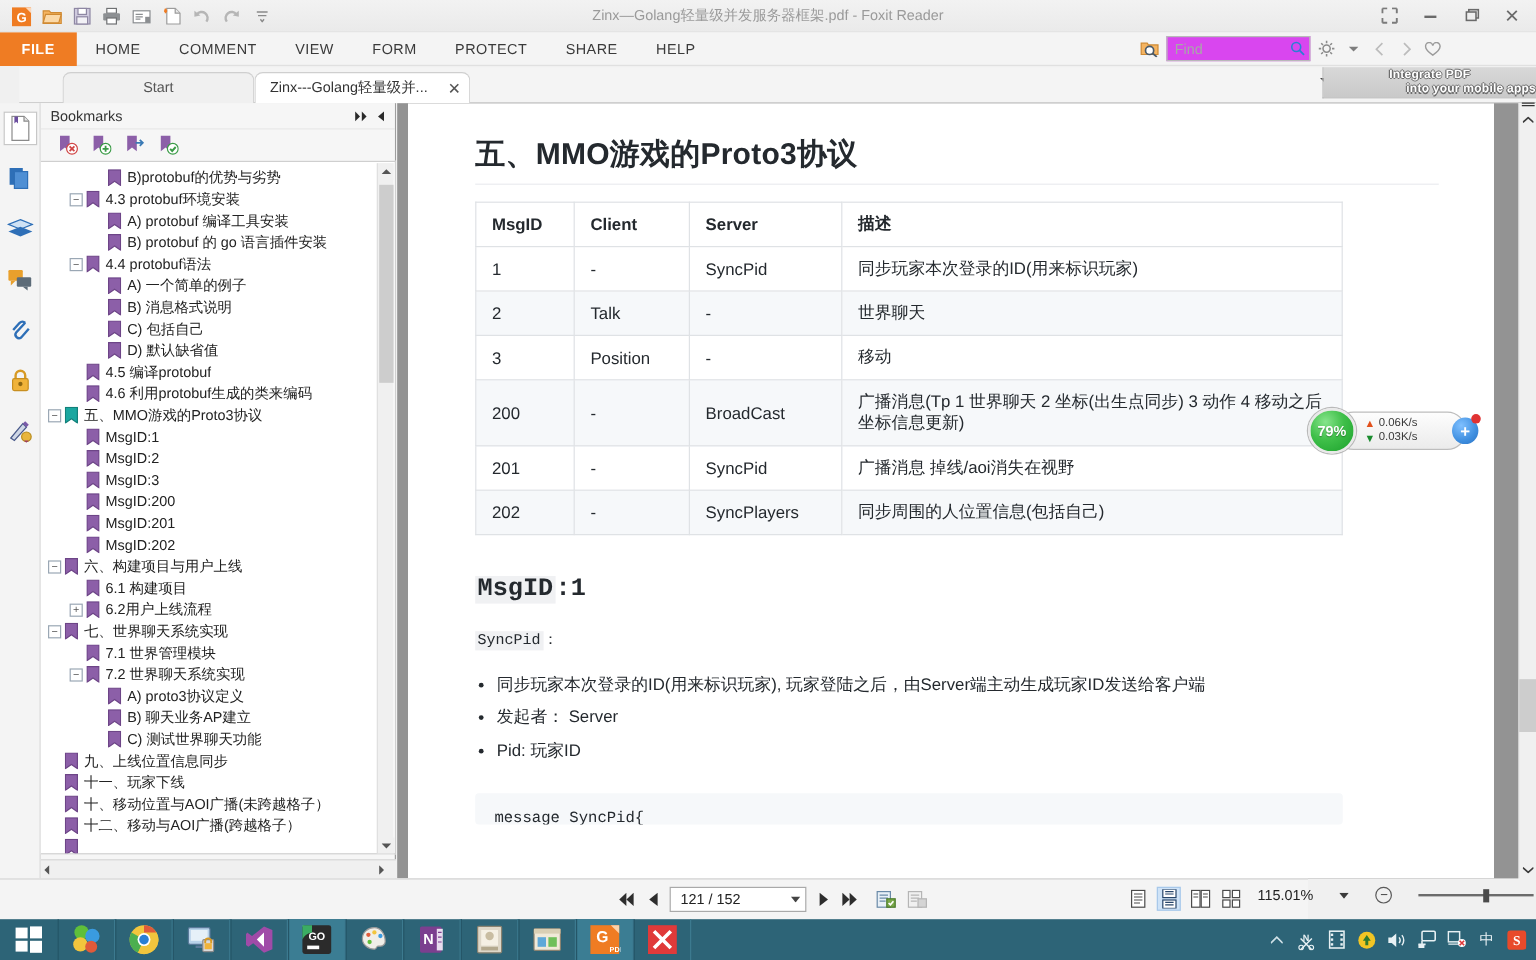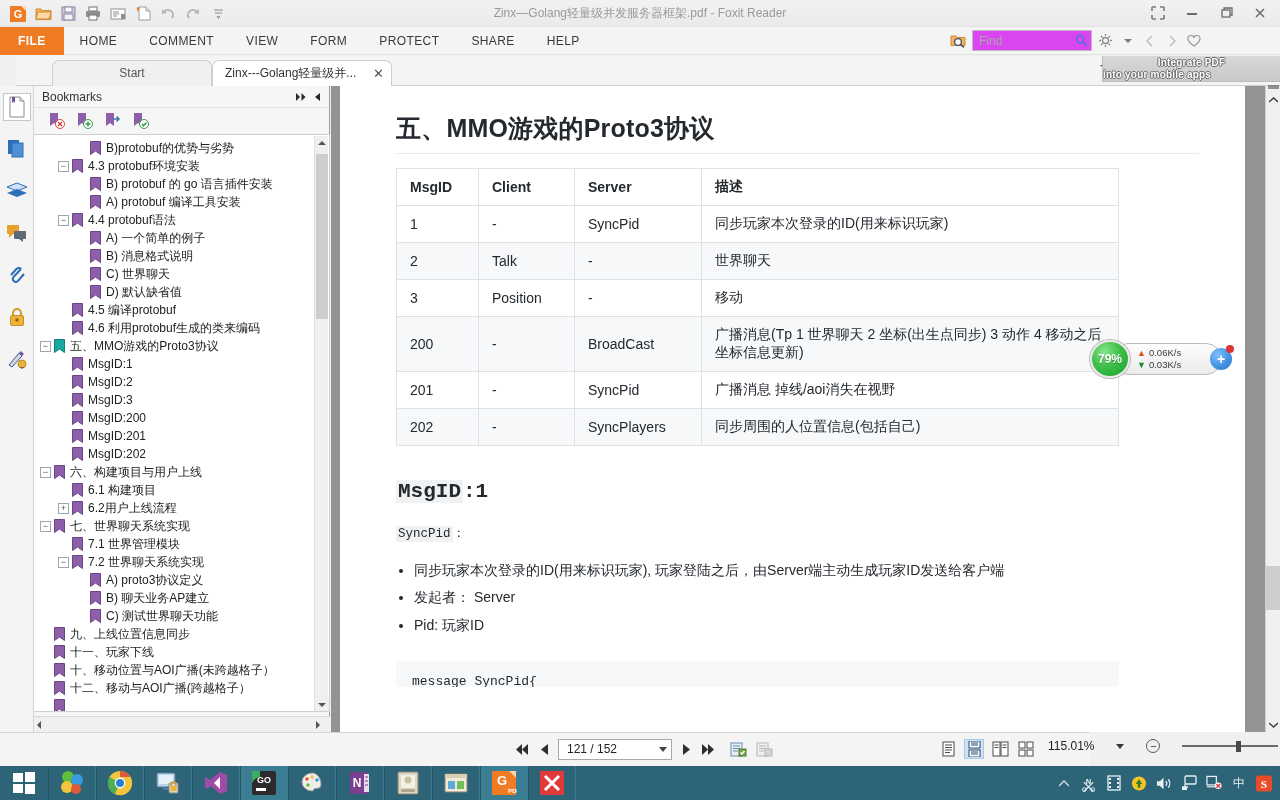--- a/index.html
+++ b/index.html
@@ -60,21 +60,21 @@
     background:linear-gradient(#d8d8d8,#c9c9c9);
     border-left:1px solid #bdbdbd;border-bottom:1px solid #bdbdbd;
     overflow:hidden;
   }
   #banner .l1,#banner .l2{
     color:#fff; font-weight:bold; font-size:10px; letter-spacing:.2px;
     text-shadow:-1px 0 #6d6d6d,0 1px #6d6d6d,1px 0 #6d6d6d,0 -1px #6d6d6d;
     line-height:12px; white-space:nowrap;
   }
   #banner .l1{ text-align:center; padding-top:1px; }
-  #banner .l2{ text-align:left; padding-right:0; }
+  #banner .l2{ text-align:right; padding-right:0; }
   
   #tabstrip{
     position:absolute; left:16px; top:56px; width:1280px; height:30px;
     background:#f4f4f4; border-bottom:1px solid #cfcfcf;
   }
   .dtab{
     position:absolute; top:4px; height:26px; line-height:25px;
     background:#fdfdfd; border:1px solid #cfcfcf; border-bottom:none;
     border-radius:7px 7px 0 0; font-size:12px; color:#333;
     padding:0 12px; white-space:nowrap; cursor:default;
@@ -537,71 +537,71 @@
           <span class="bmlabel">4.3 protobuf环境安装</span>
         </div>
         <div class="bmrow">
           <span class="ind" style="width:42px;flex:none;"></span>
           <span class="togspace"></span>
           <span class="flag">
             <svg width="11" height="14" viewBox="0 0 11 14">
               <path d="M0.5 0.5 h10 v13 L5.5 10 L0.5 13.5 Z" fill="#8c5fa8" stroke="#6d4587"></path>
             </svg>
           </span>
+          <span class="bmlabel">A) protobuf 编译工具安装</span>
+        </div>
+        <div class="bmrow">
+          <span class="ind" style="width:42px;flex:none;"></span>
+          <span class="togspace"></span>
+          <span class="flag">
+            <svg width="11" height="14" viewBox="0 0 11 14">
+              <path d="M0.5 0.5 h10 v13 L5.5 10 L0.5 13.5 Z" fill="#8c5fa8" stroke="#6d4587"></path>
+            </svg>
+          </span>
           <span class="bmlabel">B) protobuf 的 go 语言插件安装</span>
         </div>
         <div class="bmrow">
+          <span class="ind" style="width:24px;flex:none;"></span>
+          <span class="tog">−</span>
+          <span class="flag">
+            <svg width="11" height="14" viewBox="0 0 11 14">
+              <path d="M0.5 0.5 h10 v13 L5.5 10 L0.5 13.5 Z" fill="#8c5fa8" stroke="#6d4587"></path>
+            </svg>
+          </span>
+          <span class="bmlabel">4.4 protobuf语法</span>
+        </div>
+        <div class="bmrow">
           <span class="ind" style="width:42px;flex:none;"></span>
           <span class="togspace"></span>
           <span class="flag">
             <svg width="11" height="14" viewBox="0 0 11 14">
               <path d="M0.5 0.5 h10 v13 L5.5 10 L0.5 13.5 Z" fill="#8c5fa8" stroke="#6d4587"></path>
             </svg>
           </span>
-          <span class="bmlabel">A) protobuf 编译工具安装</span>
-        </div>
-        <div class="bmrow">
-          <span class="ind" style="width:24px;flex:none;"></span>
-          <span class="tog">−</span>
-          <span class="flag">
-            <svg width="11" height="14" viewBox="0 0 11 14">
-              <path d="M0.5 0.5 h10 v13 L5.5 10 L0.5 13.5 Z" fill="#8c5fa8" stroke="#6d4587"></path>
-            </svg>
-          </span>
-          <span class="bmlabel">4.4 protobuf语法</span>
+          <span class="bmlabel">A) 一个简单的例子</span>
         </div>
         <div class="bmrow">
           <span class="ind" style="width:42px;flex:none;"></span>
           <span class="togspace"></span>
           <span class="flag">
             <svg width="11" height="14" viewBox="0 0 11 14">
               <path d="M0.5 0.5 h10 v13 L5.5 10 L0.5 13.5 Z" fill="#8c5fa8" stroke="#6d4587"></path>
             </svg>
           </span>
-          <span class="bmlabel">A) 一个简单的例子</span>
+          <span class="bmlabel">B) 消息格式说明</span>
         </div>
         <div class="bmrow">
           <span class="ind" style="width:42px;flex:none;"></span>
           <span class="togspace"></span>
           <span class="flag">
             <svg width="11" height="14" viewBox="0 0 11 14">
               <path d="M0.5 0.5 h10 v13 L5.5 10 L0.5 13.5 Z" fill="#8c5fa8" stroke="#6d4587"></path>
             </svg>
           </span>
-          <span class="bmlabel">B) 消息格式说明</span>
-        </div>
-        <div class="bmrow">
-          <span class="ind" style="width:42px;flex:none;"></span>
-          <span class="togspace"></span>
-          <span class="flag">
-            <svg width="11" height="14" viewBox="0 0 11 14">
-              <path d="M0.5 0.5 h10 v13 L5.5 10 L0.5 13.5 Z" fill="#8c5fa8" stroke="#6d4587"></path>
-            </svg>
-          </span>
-          <span class="bmlabel">C) 世界聊天</span>
+          <span class="bmlabel">C) 包括自己</span>
         </div>
         <div class="bmrow">
           <span class="ind" style="width:42px;flex:none;"></span>
           <span class="togspace"></span>
           <span class="flag">
             <svg width="11" height="14" viewBox="0 0 11 14">
               <path d="M0.5 0.5 h10 v13 L5.5 10 L0.5 13.5 Z" fill="#8c5fa8" stroke="#6d4587"></path>
             </svg>
           </span>
           <span class="bmlabel">D) 默认缺省值</span>

